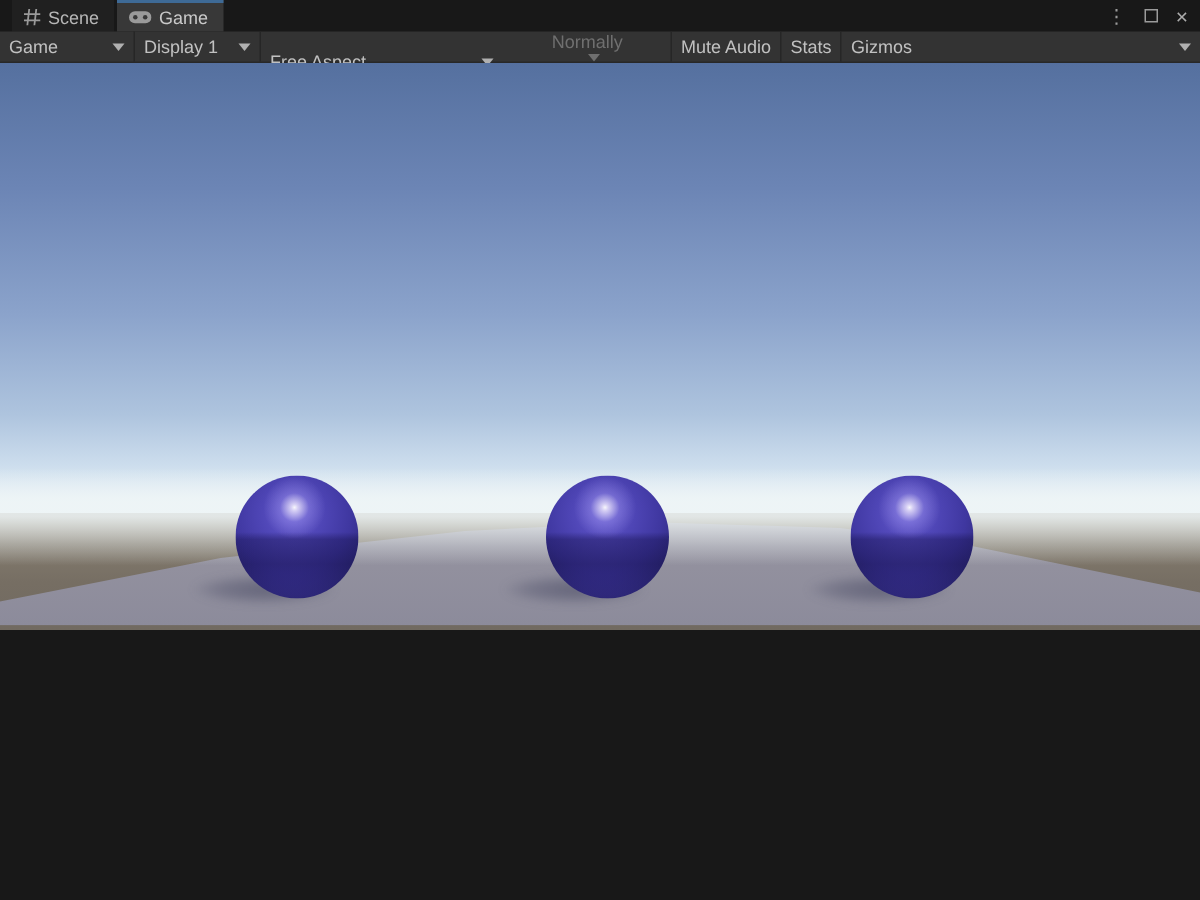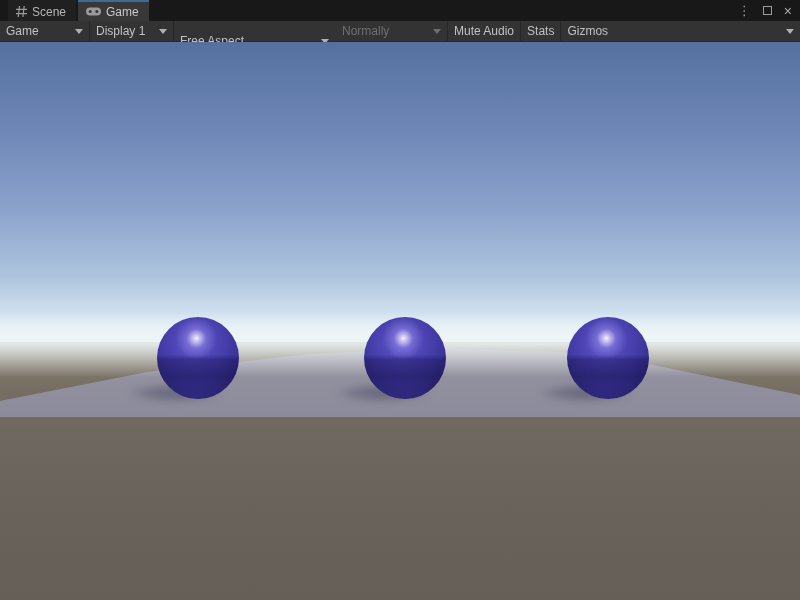--- a/index.html
+++ b/index.html
@@ -1,18 +1,18 @@
 <!DOCTYPE html>
 <html><head>
 <meta charset="utf-8">
 <style>
   * { margin:0; padding:0; box-sizing:border-box; }
   html,body { width:800px; height:600px; overflow:hidden; background:#181818;
               font-family:"Liberation Sans", sans-serif; }
-  .window { width:800px; height:600px; display:flex; flex-direction:column; position:relative; }
+  .window { width:800px; height:420px; display:flex; flex-direction:column; position:relative; }
 
   
   .tabbar { height:21px; background:#181818; display:flex; align-items:stretch; flex:0 0 21px; }
   .tab { display:flex; align-items:center; gap:5px; padding:0 10px 0 8px;
          font-size:12px; color:#b6b6b6; cursor:default; border-top:2px solid transparent; }
   .tab.inactive { background:#202020; margin-left:8px; }
   .tab.active { background:#383838; border-top:2px solid #3e6a96; color:#c9c9c9; margin-left:2px; }
   .tab .ticon { display:flex; align-items:center; }
   .tabbar .spacer { flex:1; }
   .winctls { display:flex; align-items:center; gap:12px; padding-right:8px; }
@@ -27,21 +27,21 @@
   .tbtn .lbl { white-space:nowrap; }
   .grow { justify-content:space-between; }
   .arrow { width:0; height:0; border-left:4px solid transparent; border-right:4px solid transparent;
            border-top:5px solid #b0b0b0; margin-left:8px; }
   .disabled { color:#6f6f6f; }
   .disabled .arrow { border-top-color:#6f6f6f; }
   .scalegrp { display:flex; align-items:center; padding:0 8px; gap:6px; flex:1; border-right:1px solid #262626; }
   .slider { position:relative; width:70px; height:10px; display:flex; align-items:center; }
   .strack { width:100%; height:2px; background:linear-gradient(90deg,#9a9a9a 0%,#6a6a6a 100%); border-radius:1px; }
   .sthumb { position:absolute; left:2px; top:0; width:10px; height:10px; border-radius:50%; background:#adadad; }
-  .w-game{width:90px;} .w-disp{width:84px;} .w-aspect{width:162px;margin-top:20px;} .w-norm{width:112px;}
+  .w-game{width:90px;} .w-disp{width:84px;} .w-aspect{width:162px;margin-top:20px;} .w-norm{width:112px;flex-direction:column;}
 
   
   .viewport { position:relative; flex:1; overflow:hidden; }
   .layer { position:absolute; left:0; width:800px; }
   .sky { top:0; height:558px;
     background:linear-gradient(180deg,#55709f 0%,#6c85b5 15%,#8ba3cb 30%,#aec4de 42%,
                #ccdded 48%,#e5eff5 52%,#eef5f6 56%,#eef5f6 100%); }
   .ground { top:300px; height:258px;
     background:linear-gradient(180deg,#9a9181 0%,#837b6e 8%,#766e63 18%,#6f6860 35%,#6a635b 60%,#665f58 100%); }
   .platform { top:300px; height:75px;

